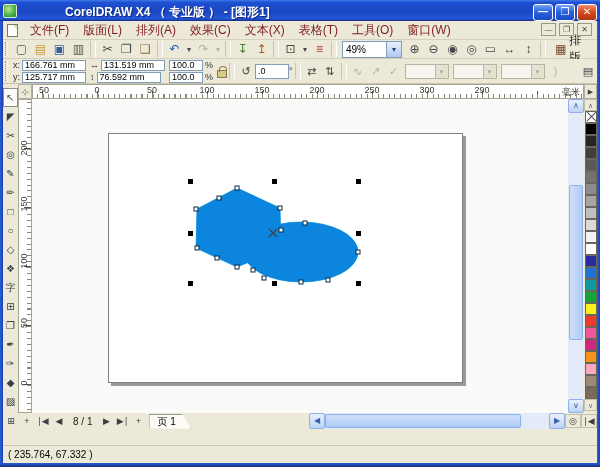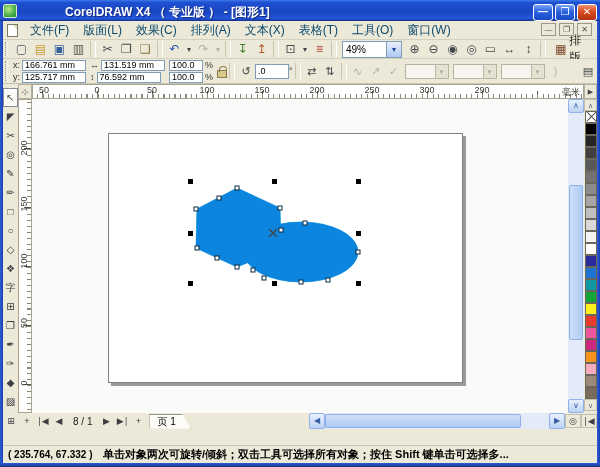--- a/index.html
+++ b/index.html
@@ -22,21 +22,21 @@
   .win-btns { display:flex; gap:2px; }
   .wbtn { width:20px; height:17px; border-radius:3px; border:1px solid #fff; color:#fff; font-size:10px; line-height:14px; text-align:center;
     background:linear-gradient(180deg,#7AA2F4,#2A62E0 45%,#1C4BC4); font-weight:bold; }
   .wbtn.close { background:linear-gradient(180deg,#F0926E,#D94A1F 45%,#B23410); }
 
   
   .menubar { position:absolute; left:3px; top:21px; width:594px; height:19px; background:#ECE9D8;
     border-bottom:1px solid #D4D0BE; display:flex; align-items:center; z-index:40; }
   .doc-icon { width:11px; height:13px; background:#fff; border:1px solid #7a7a6a; margin:0 5px 0 4px; position:relative; }
   .doc-icon::after { content:""; position:absolute; right:0; top:0; border-style:solid; border-width:0 4px 4px 0; border-color:transparent #cfe0a8 transparent transparent; }
-  .menu-item { padding:2px 7px; color:#0c4a6e; font-size:12px; white-space:nowrap; }
+  .menu-item { padding:2px 7px; color:#7f1d1d; font-size:12px; white-space:nowrap; }
   .doc-ctrls { margin-left:auto; display:flex; gap:3px; padding-right:4px; }
   .dbtn { width:15px; height:13px; border:1px solid #9a9787; background:#ECE9D8; font-size:8px; line-height:11px; text-align:center; color:#4a4a40; }
 
   
   .bar { position:absolute; left:3px; width:594px; background:#ECE9D8; display:flex; align-items:center; z-index:40; }
   .grip { width:3px; height:80%; border-left:1px dotted #9a968a; border-right:1px dotted #fff; margin:0 4px 0 2px; }
   .ticon { width:19px; height:17px; display:flex; align-items:center; justify-content:center; font-size:12px; color:#44474c; }
   .tnarrow { width:10px; font-size:8px; }
   .tdisabled { color:#b4b1a2 !important; }
   .tsep { width:6px; height:16px; border-left:1px solid #C9C5B2; border-right:1px solid #fff; margin:0 2px; }
@@ -112,21 +112,21 @@
     clip-path:polygon(0 0, calc(100% - 9px) 0, 100% 100%, 0 100%); }
   .hscroll { margin-left:auto; width:256px; height:16px; background:#E4EBF8; position:relative; }
   .hscroll .left { left:0; top:0; height:16px; line-height:14px; }
   .hscroll .right { right:0; left:auto; top:0; height:16px; line-height:14px; }
   .hthumb { position:absolute; left:16px; top:1px; width:196px; height:14px; background:linear-gradient(180deg,#CFE0F8,#AECBF4); border:1px solid #8FB0E8; border-radius:2px; }
   .corner-tools { display:flex; }
   .corner-tools .nicon { border:1px solid #c4c0ae; background:#ECE9D8; }
 
   
   .status1 { position:absolute; left:3px; top:429px; width:594px; height:16px; background:#ECE9D8; border-top:1px solid #fff; z-index:40; display:flex;margin-top:44px; }
-  .status2 { position:absolute; left:3px; top:445px; width:594px; height:18px; background:#ECE9D8; border-top:1px solid #C9C5B2; z-index:40; display:flex; align-items:center;font-weight:bold; }
+  .status2 { position:absolute; left:3px; top:445px; width:594px; height:18px; background:#ECE9D8; border-top:1px solid #C9C5B2; z-index:40; display:flex; align-items:center; }
   .scell { padding:1px 5px; font-size:11px; color:#000; white-space:nowrap; overflow:hidden; }
   .scell.c1 { width:296px; }
   .scell.coords { width:95px; font-size:10px; }
   .scell.hint { flex:1; font-size:11px; }
 </style>
 </head>
 <body>
 
 <div class="frame-left"></div>
 <div class="frame-right"></div>
@@ -140,22 +140,22 @@
     <span class="wbtn">❐</span>
     <span class="wbtn close">✕</span>
   </span>
 </div>
 
 <div class="menubar">
   <span class="doc-icon"></span>
 
 <span class="menu-item">文件(F)</span>
     <span class="menu-item">版面(L)</span>
+    <span class="menu-item">排列(A)</span>
     <span class="menu-item">效果(C)</span>
-    <span class="menu-item">排列(A)</span>
     <span class="menu-item">文本(X)</span>
     <span class="menu-item">表格(T)</span>
     <span class="menu-item">工具(O)</span>
     <span class="menu-item">窗口(W)</span>
   </div>
 <div class="doc-ctrls" style="position:absolute;right:4px;top:23px;z-index:45;">
   <span class="dbtn">—</span>
   <span class="dbtn">❐</span>
   <span class="dbtn">✕</span>
 </div>
@@ -414,14 +414,13 @@
     <span class="nicon">◎</span>
     <span class="nicon">∣◀</span>
   </span>
 </div>
 
 <div class="status1">
   <span class="scell c1">节点数: 14</span>
 </div>
 <div class="status2">
   <span class="scell coords">( 235.764, 67.332 )</span>
-  <span class="scell hint">单击对象两次可旋转/倾斜；双击工具可选择所有对象；按住 Shift 键单击可选择多...</span>
 </div>
 
 </body></html>

